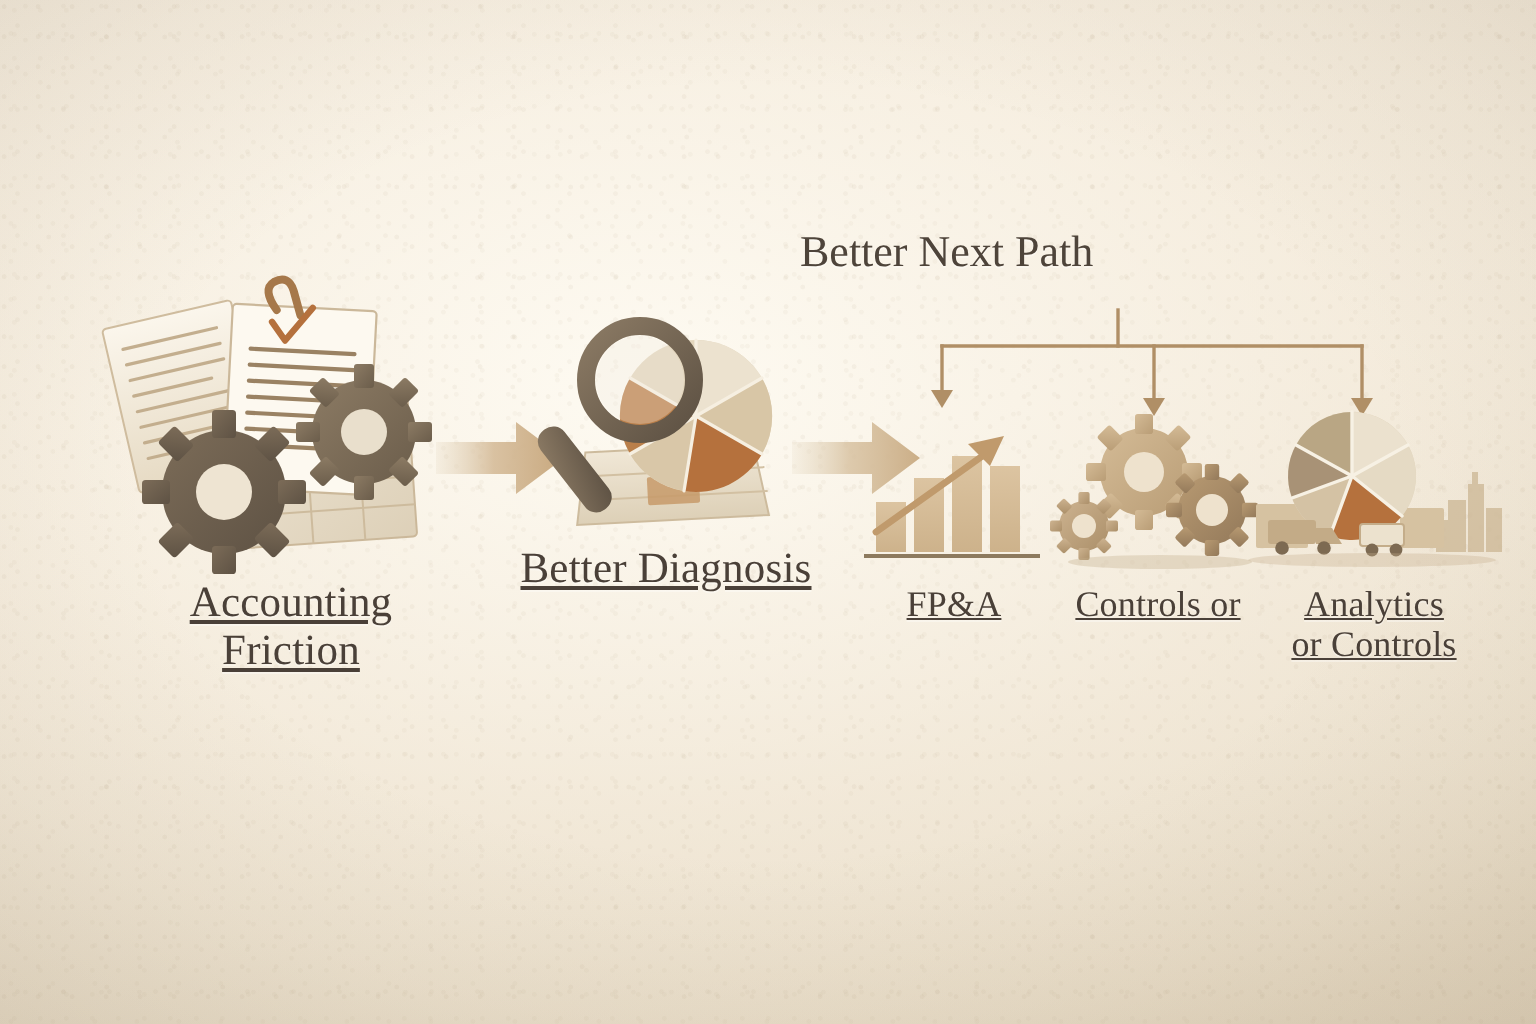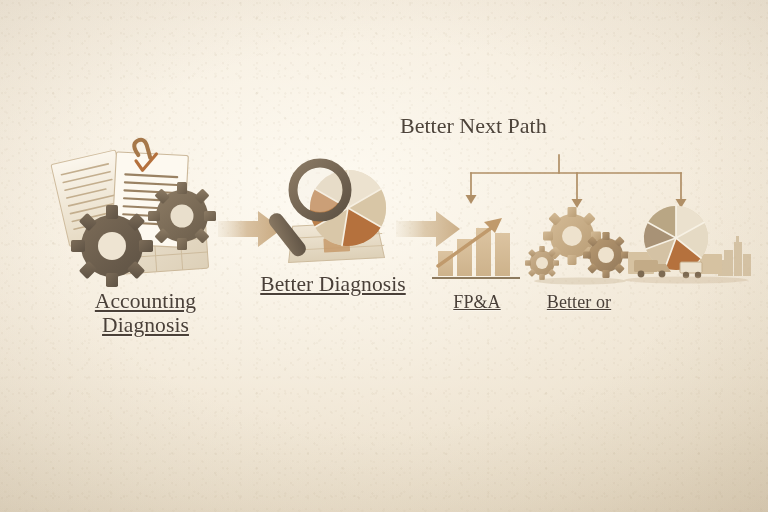--- a/index.html
+++ b/index.html
@@ -199,21 +199,21 @@
             <rect x="27" y="-6" width="14" height="12" rx="1.8" transform="rotate(45)"></rect>
           </g>
         </g>
         <circle cx="0" cy="0" r="14" fill="#eee4d2"></circle>
       </g>
     </svg>
   </div>
 
   <div class="label label-xl" style="left:48px; top:289px; width:195px;">
     <div>Accounting</div>
-    <div>Diagnosis</div>
+    <div>Friction</div>
   </div>
 
   <div class="node" style="left:218px; top:208px;">
     <svg width="66" height="42" viewBox="0 0 66 42">
       <defs>
         <linearGradient id="arrG1" x1="0" y1="0" x2="1" y2="0">
           <stop offset="0" stop-color="#ddcdb2" stop-opacity="0.18"></stop>
           <stop offset="0.45" stop-color="#d3b894" stop-opacity="0.85"></stop>
           <stop offset="1" stop-color="#c8a87e" stop-opacity="1"></stop>
         </linearGradient>
@@ -396,21 +396,21 @@
           </g>
         </g>
         <circle r="6" fill="#eee2cd"></circle>
       </g>
 
       <ellipse cx="52" cy="73" rx="46" ry="3.5" fill="#c4ae8c" opacity=".35"></ellipse>
     </svg>
   </div>
 
   <div class="label label-md" style="left:524px; top:292px; width:110px;">
-    <div>Better or</div>
+    <div>Controls or</div>
   </div>
 
   <div class="node" style="left:626px; top:204px;">
     <svg width="128" height="82" viewBox="0 0 128 82">
 
       <g fill="#cdb896" opacity=".78">
         <rect x="98" y="46" width="9" height="26"></rect>
         <rect x="108" y="38" width="8" height="34"></rect>
         <rect x="117" y="50" width="8" height="22"></rect>
         <rect x="92" y="56" width="7" height="16"></rect>
@@ -453,14 +453,18 @@
           <rect x="54" y="58" width="22" height="11" rx="1.5"></rect>
         </g>
         <circle cx="60" cy="71" r="3.2" fill="#7d6a52"></circle>
         <circle cx="72" cy="71" r="3.2" fill="#7d6a52"></circle>
       </g>
 
       <ellipse cx="60" cy="76" rx="62" ry="3.5" fill="#c4ae8c" opacity=".33"></ellipse>
     </svg>
   </div>
 
+  <div class="label label-md" style="left:628px; top:292px; width:118px;">
+    <div>Analytics</div>
+    <div>or Controls</div>
+  </div>
 
 </div>
 
 </body></html>

